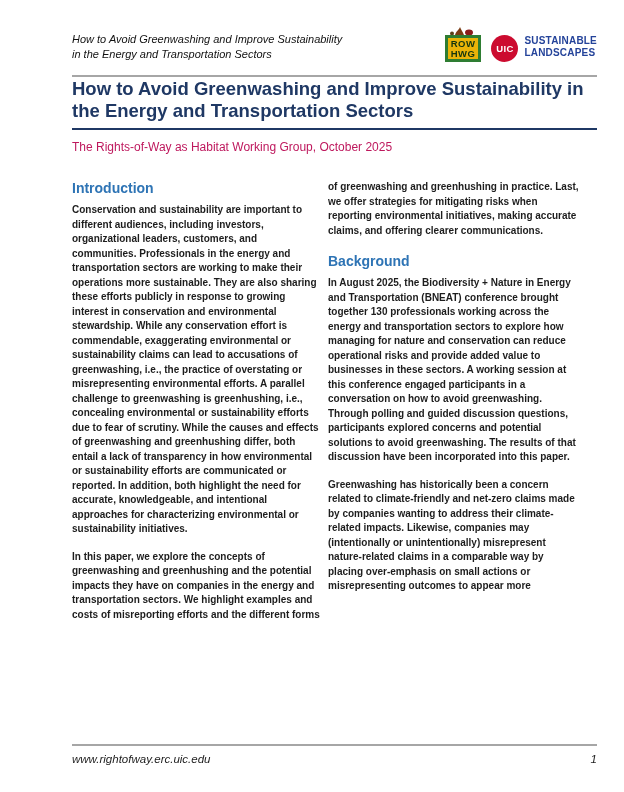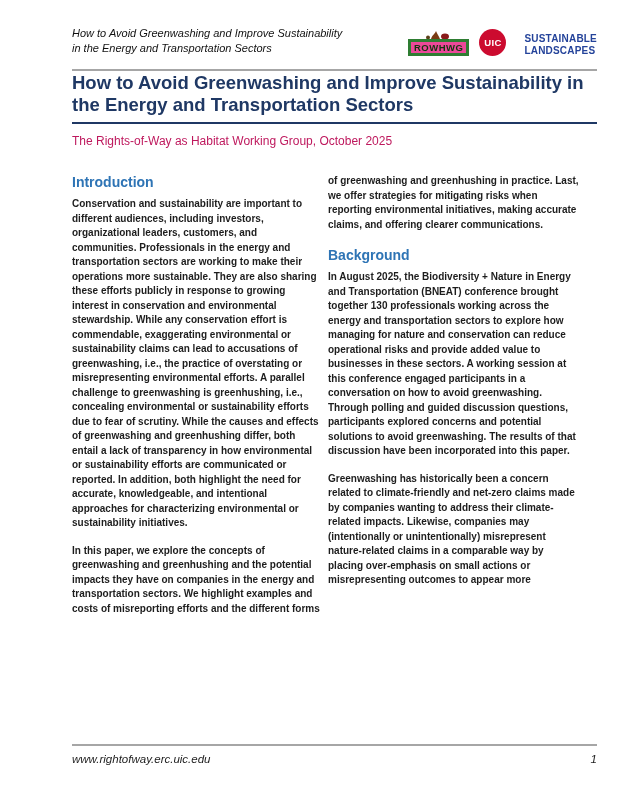--- a/index.html
+++ b/index.html
@@ -22,28 +22,28 @@
     justify-content: space-between;
     align-items: flex-end;
     border-bottom: 2px solid #a6a6a6;
     padding-bottom: 13px;
   }
   .hdr-title { font-style: italic; font-size: 11px; line-height: 15px; color: #111111; }
   .hdr-logos { display: flex; align-items: flex-end; gap: 10px; }
   .rowhwg { display: flex; flex-direction: column; align-items: center; }
   .critters { display: block; margin-bottom: -1px; }
   .row-box {
-    background: #ec4899;
+    background: #eab308;
     border: 3px solid #2e7d32;
     padding: 1px 3px;
-    display: flex; flex-direction: row; align-items: center;
+    display: flex; flex-direction: column; align-items: center;
     font-weight: bold; font-size: 9.5px; line-height: 9.5px;
     letter-spacing: 0.5px; color: #12350f;
   }
-  .uic { display: flex; align-items: flex-end; gap: 18px; }
+  .uic { display: flex; align-items: flex-start; gap: 6px; }
   .uic-circle {
     width: 27px; height: 27px; border-radius: 50%;
     background: #cc0b2f; color: #ffffff;
     font-weight: bold; font-size: 9.5px; letter-spacing: 0.3px;
     display: flex; align-items: center; justify-content: center;
   }
   .uic-label { color: #24439a; font-weight: bold; font-size: 10px; line-height: 11.5px; letter-spacing: 0.2px; }
 
   
   .title {

